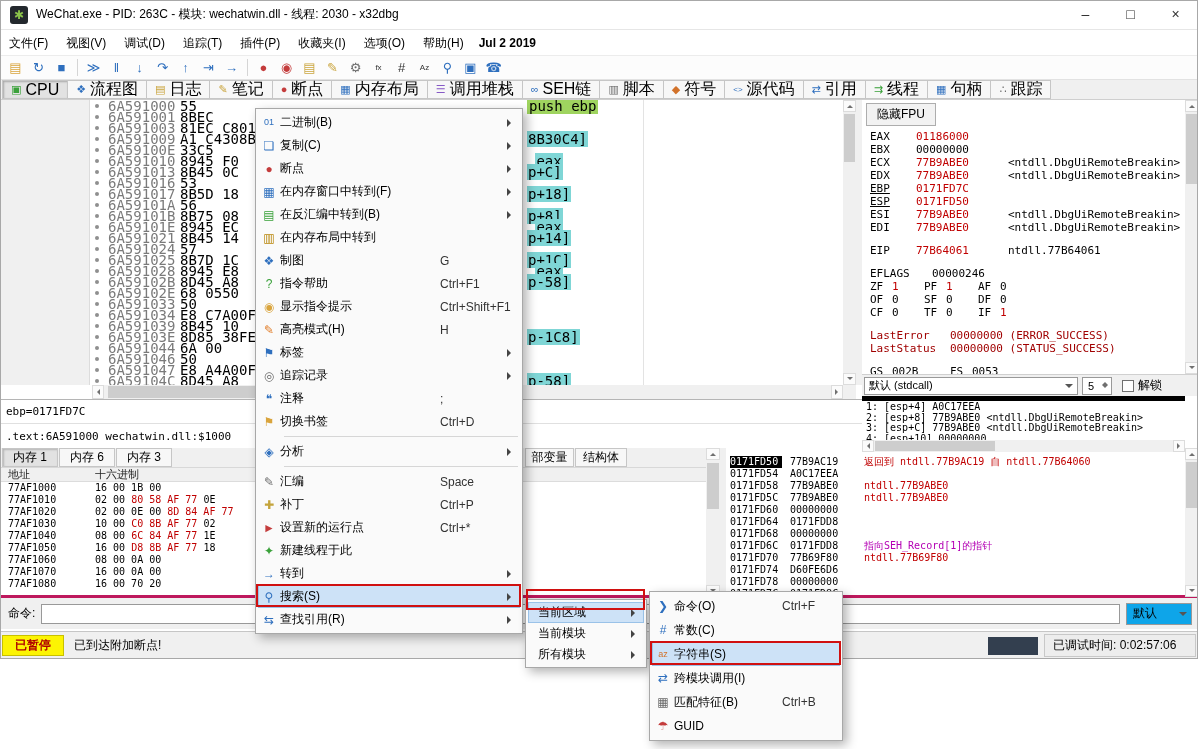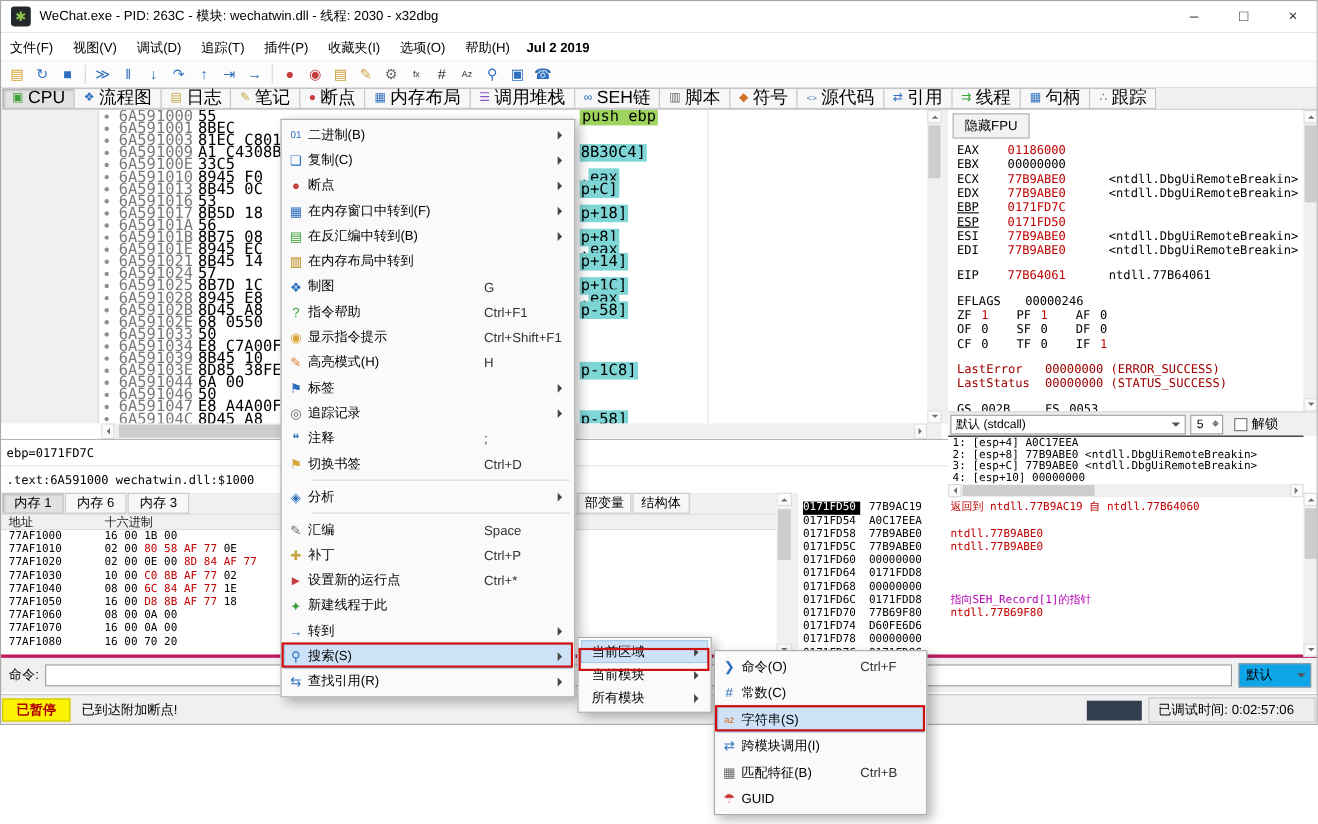--- a/index.html
+++ b/index.html
@@ -73,21 +73,21 @@
 
   #stdcall-row { position:absolute; left:862px; top:374px; width:336px; height:22px; background:#f0f0f0; border-top:1px solid #d0d0d0; display:flex; align-items:center; padding:0 2px; }
   .combo { width:214px; height:18px; background:#fff; border:1px solid #999; display:flex; align-items:center; padding:0 4px; font-size:11px; position:relative; }
   .combo .tri { position:absolute; right:4px; }
   .spin { width:30px; height:18px; background:#fff; border:1px solid #999; margin-left:4px; font-size:11px; line-height:16px; padding-left:5px; position:relative; }
   .spin .t-up   { position:absolute; right:3px; top:3px; }
   .spin .t-down { position:absolute; right:3px; bottom:3px; }
   .chk { width:12px; height:12px; background:#fff; border:1px solid #707070; margin:0 4px 0 10px; flex:none; }
   .chk-label { font-size:12px; }
 
-  #args { position:absolute; left:862px; top:396px; width:323px; height:44px; background:#fff; border-top:1px solid #000000; overflow:hidden; padding:1px 4px; }
+  #args { position:absolute; left:862px; top:396px; width:323px; height:44px; background:#fff; border-top:5px solid #000000; overflow:hidden; padding:1px 4px; }
   .arg-line { font-family:"DejaVu Sans Mono",monospace; font-size:10px; height:10.5px; line-height:10.5px; white-space:pre; }
 
   
   #memtabs { position:absolute; left:0; top:448px; width:706px; height:20px; background:#f0f0f0; border-bottom:1px solid #d8d8d8; }
   .btab { position:absolute; top:0; height:19px; border:1px solid #c6c6c6; background:#f7f7f7; display:flex; align-items:center; justify-content:center; font-size:12px; white-space:nowrap; }
   .btab.active { background:#e2e2e2; box-shadow:inset 1px 1px 2px rgba(0,0,0,.2); }
   #memheader { position:absolute; left:0; top:468px; width:706px; height:14px; background:#f0f0f0; border-bottom:1px solid #dcdcdc; font-size:11px; color:#222; }
   .mh-addr { position:absolute; left:8px; top:-1px; }
   .mh-hex  { position:absolute; left:95px; top:-1px; }
   #memrows { position:absolute; left:0; top:482px; width:792px; height:115px; background:#fff; overflow:hidden; }
@@ -116,21 +116,21 @@
 
   #statusbar { position:absolute; left:0; top:631px; width:1198px; height:28px; background:#f0f0f0; border-top:1px solid #c6c6c6; display:flex; }
   .badge { margin:3px 0 3px 2px; padding:0 12px; display:flex; align-items:center; background:#fcf403; color:#b00000; font-weight:bold; border:1px solid #c8c000; }
   .msg { margin-left:10px; display:flex; align-items:center; }
   .dark { margin-left:auto; width:50px; height:18px; background:#333f4f; align-self:center; }
   .time { align-self:center; margin:0 2px 0 6px; padding:2px 8px; background:#ededed; border:1px solid #c8c8c8; width:152px; }
 
   
   .menu { position:absolute; background:#fafafa; border:1px solid #a8a8a8; box-shadow:4px 4px 10px rgba(0,0,0,.3); padding:2px; z-index:10; }
   #menu-main   { left:255px; top:108px; width:268px; }
-  #menu-region { left:525px; top:579px; width:122px; }
+  #menu-region { left:525px; top:599px; width:122px; }
   #menu-search { left:649px; top:591px; width:194px; }
   .menu-item { position:relative; display:flex; align-items:center; font-size:12px; white-space:nowrap; }
   .menu-item.hl { background:#cde2f7; box-shadow:inset 0 0 0 1px #9ac2e8; }
   .mi-icon { width:22px; flex:none; text-align:center; font-size:12px; line-height:1; }
   .mi-pad { width:10px; flex:none; }
   .mi-label { flex:none; }
   .mi-short { position:absolute; color:#333; }
   .mi-arrow { position:absolute; right:5px; width:0; height:0; border:4px solid transparent; border-left-color:#444; }
   .menu-sep { height:1px; background:#d6d6d6; margin:3px 2px 3px 26px; }
 

